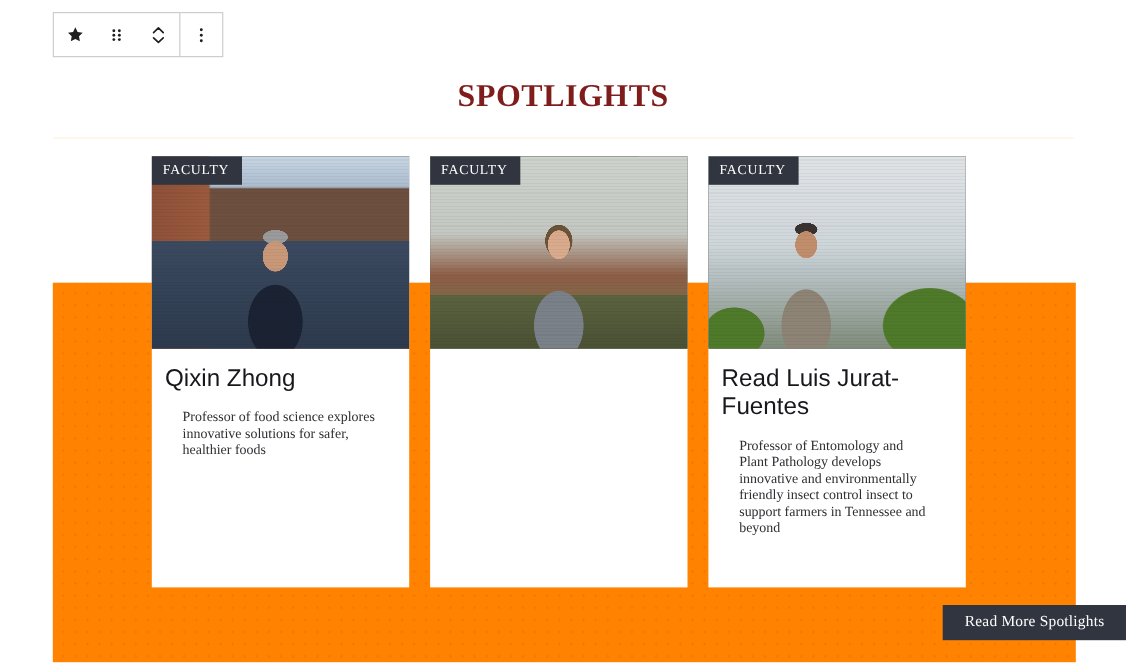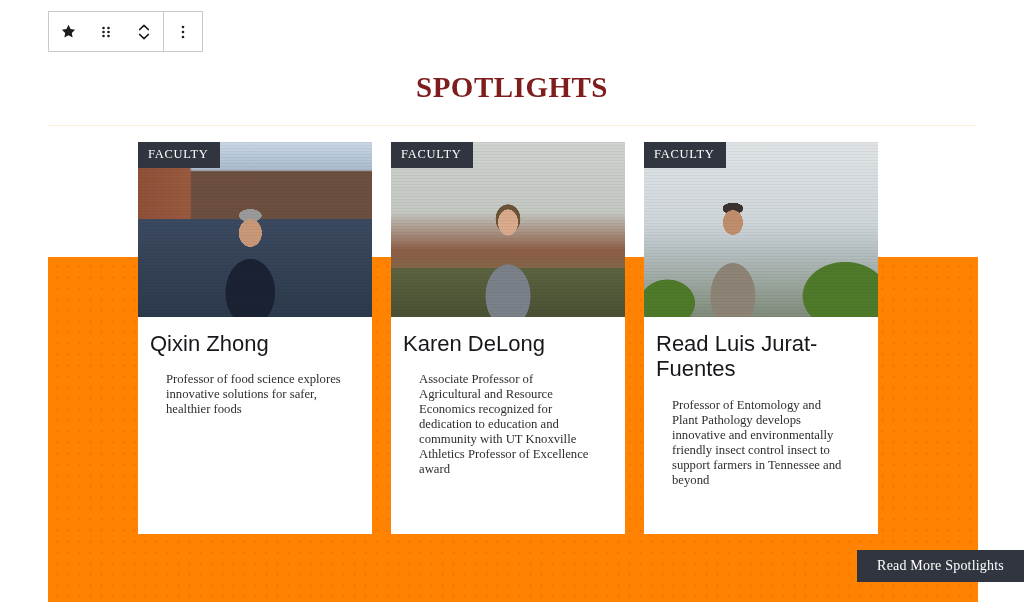--- a/index.html
+++ b/index.html
@@ -287,24 +287,20 @@
         <p class="card-desc">Professor of food science explores innovative solutions for safer, healthier foods</p>
       </div>
     </div>
 
     <div class="card">
       <div class="card-media">
         <div class="card-photo photo2"></div>
         <div class="photo-grain"></div>
         <span class="badge">FACULTY</span>
       </div>
-      <div class="card-body">
-        <h2 class="card-title">Karen DeLong</h2>
-        <p class="card-desc">Associate Professor of Agricultural and Resource Economics recognized for dedication to education and community with UT Knoxville Athletics Professor of Excellence award</p>
-      </div>
     </div>
 
     <div class="card">
       <div class="card-media">
         <div class="card-photo photo3"></div>
         <div class="photo-grain"></div>
         <span class="badge">FACULTY</span>
       </div>
       <div class="card-body">
         <h2 class="card-title">Read Luis Jurat-Fuentes</h2>

